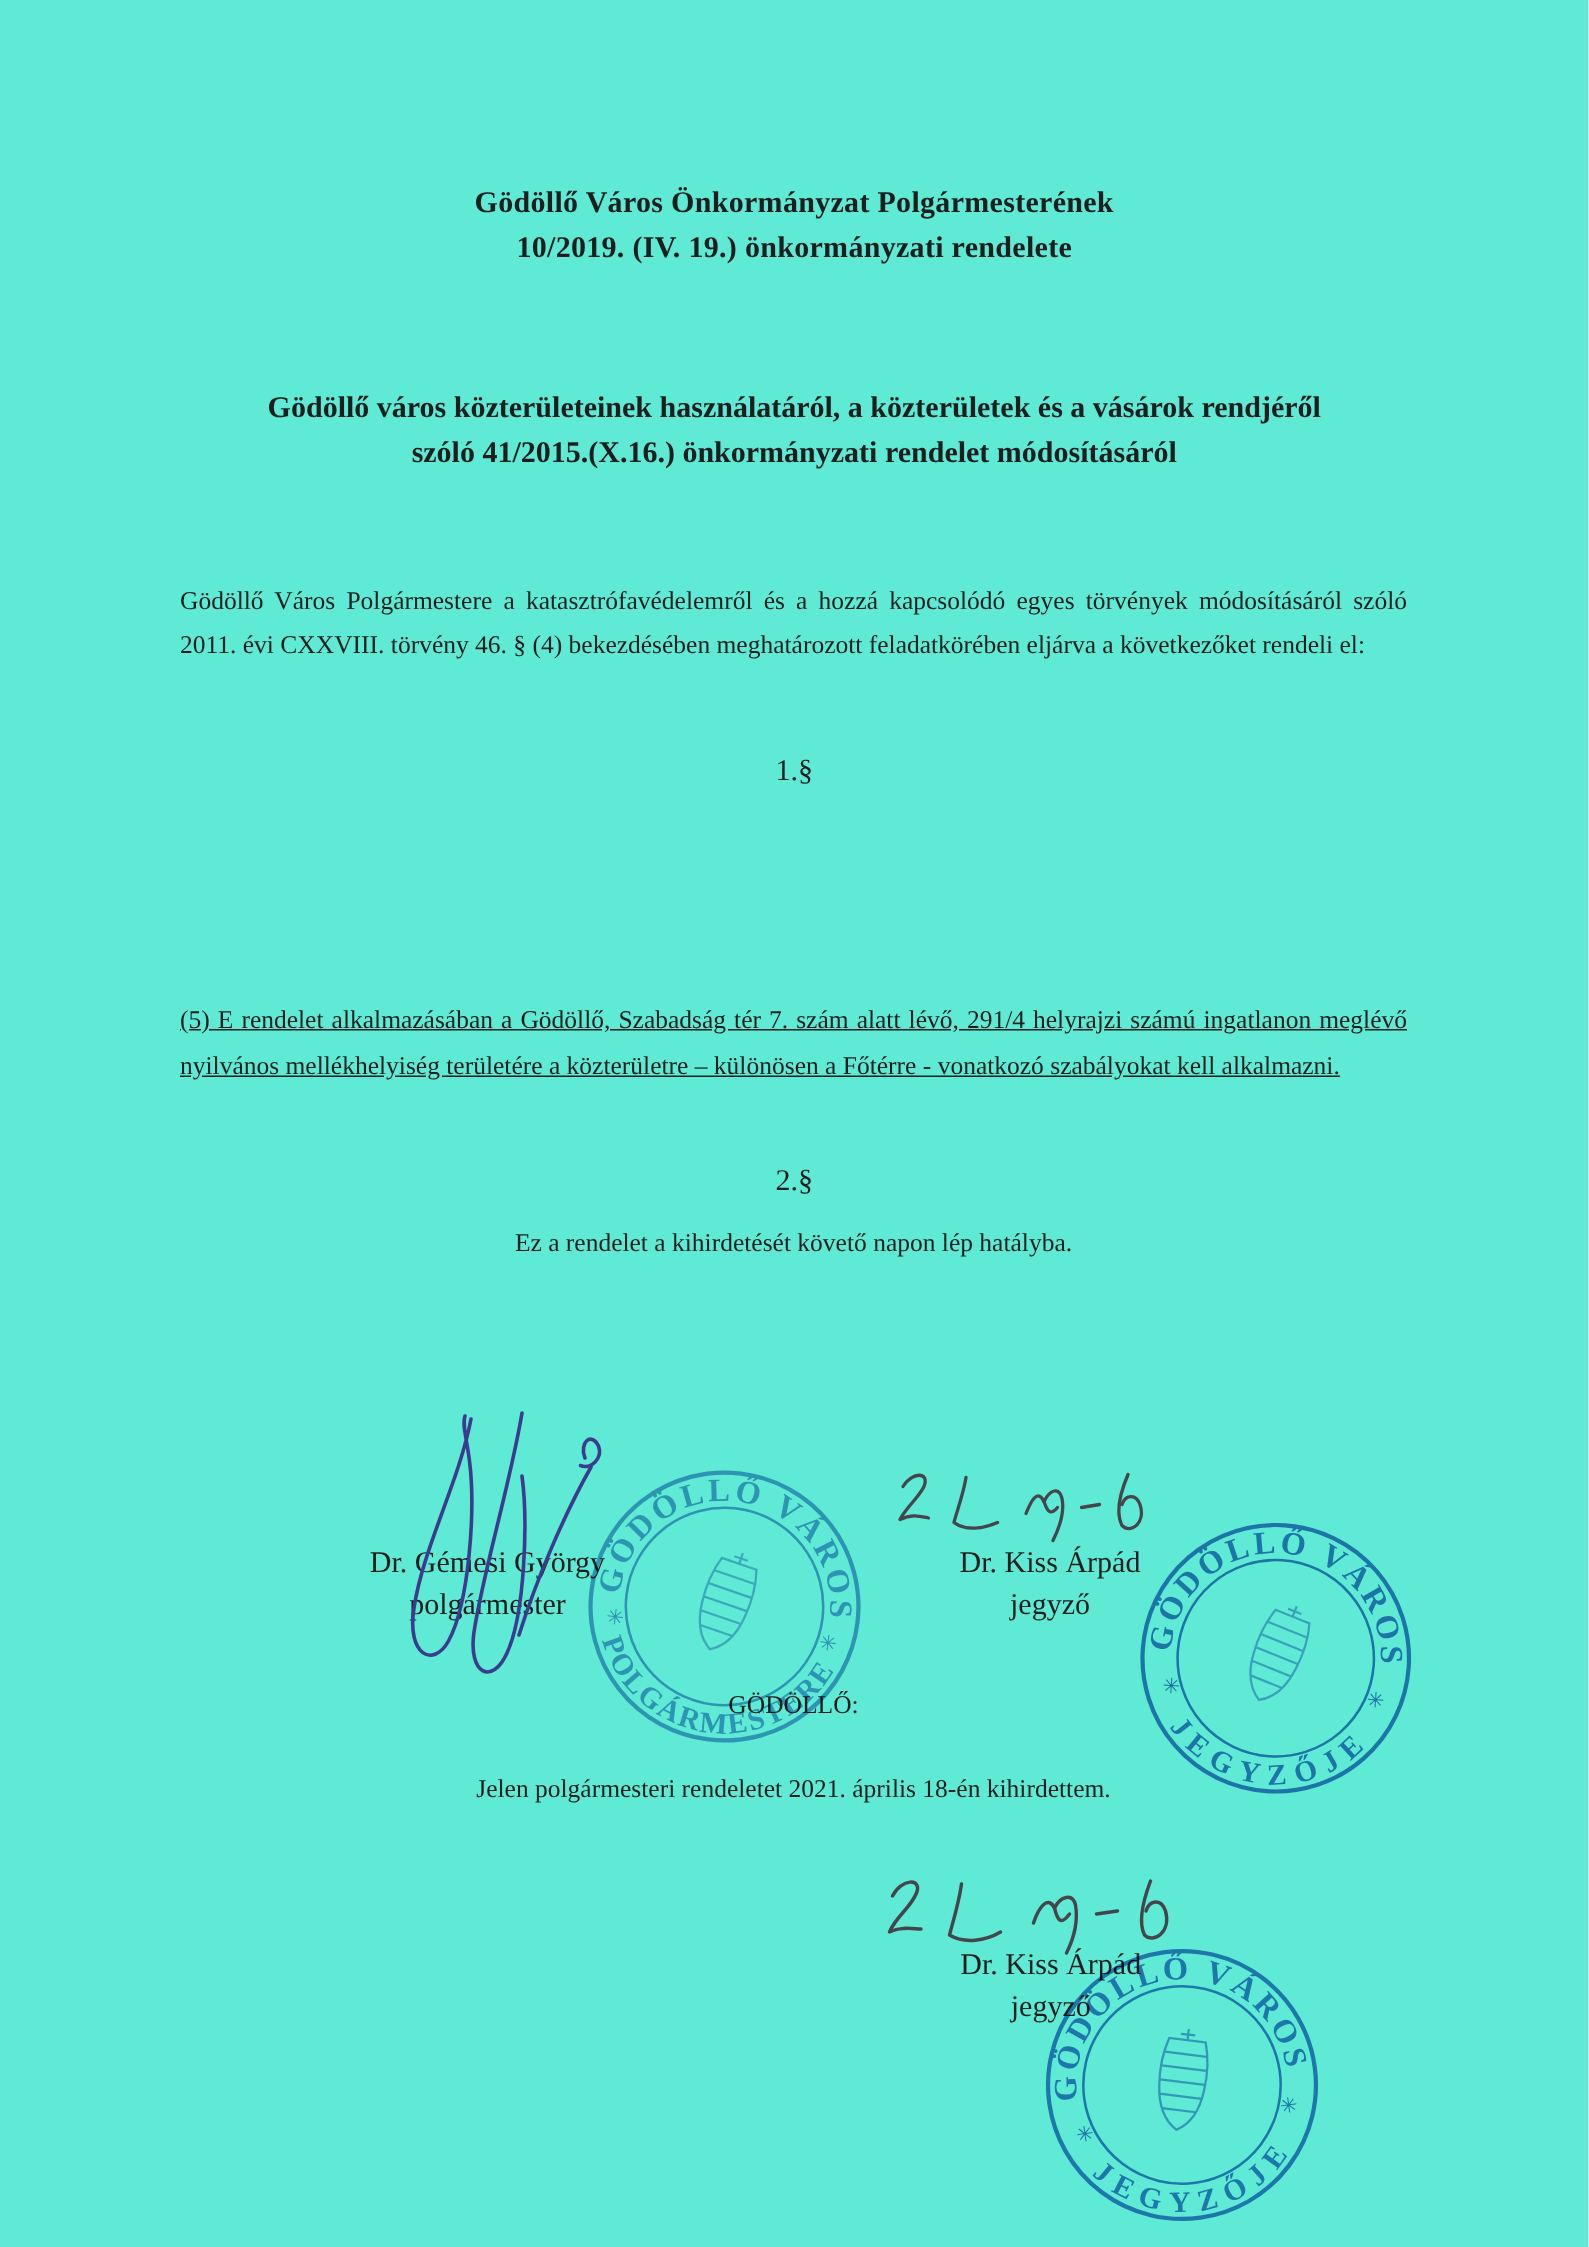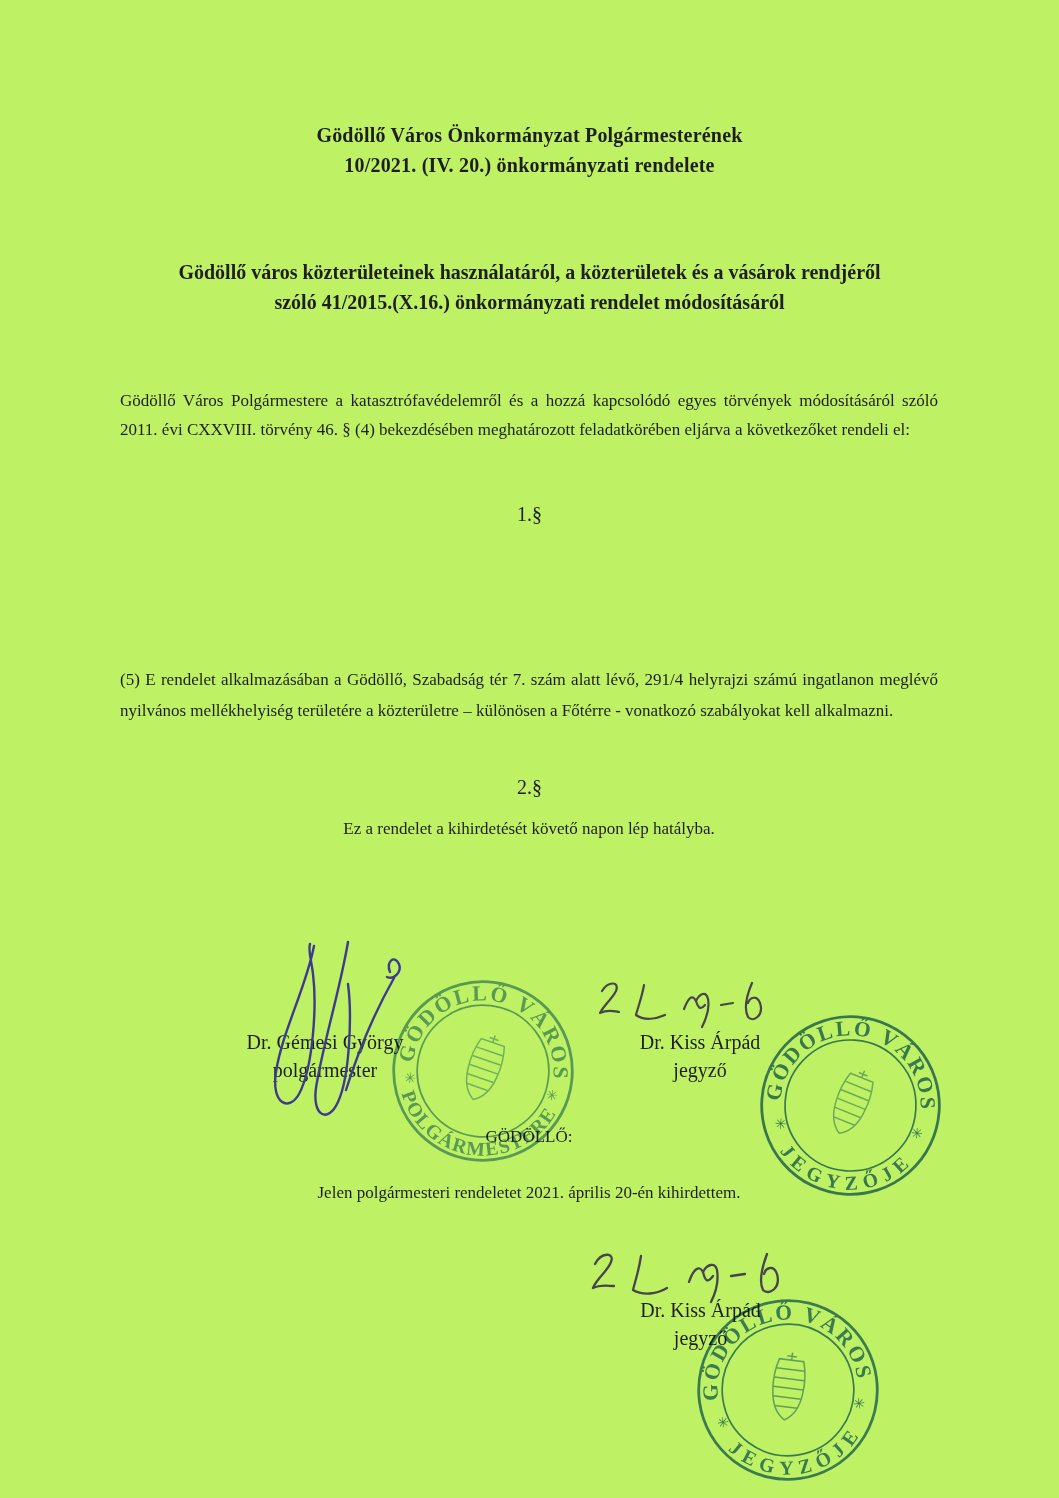--- a/index.html
+++ b/index.html
@@ -1,29 +1,29 @@
 <!DOCTYPE html>
 <html><head>
 <meta charset="utf-8">
 <style>
   html,body { margin:0; padding:0; background:#ffffff; }
   .page {
     position:relative; width:1059px; height:1498px;
-    background:#bef264; overflow:hidden;
+    background:#5eead4; overflow:hidden;
     font-family:"Liberation Serif", serif; color:#1e1e1e;
   }
   .title-block { position:absolute; left:0; top:120px; width:1059px; text-align:center;
     font-weight:bold; font-size:20px; line-height:30px; letter-spacing:0.2px; }
   .subject-block { position:absolute; left:0; top:257px; width:1059px; text-align:center;
     font-weight:bold; font-size:20px; line-height:30px; }
   .para {
     position:absolute; left:120px; width:818px; margin:0;
     font-size:17px; line-height:29px; text-align:justify;
   }
-  .para5 { line-height:31px; }
+  .para5 { line-height:31px;text-decoration:underline; }
   .single { text-align:center; }
   .sec-h { position:absolute; left:0; width:1059px; text-align:center; font-size:20px; }
   .name-block { position:absolute; text-align:center; font-size:20px; line-height:28px; }
   .sig { position:absolute; }
   .sig g { fill:none; stroke-linecap:round; stroke-linejoin:round; }
   .stamp { position:absolute; mix-blend-mode:multiply; opacity:0.93; }
   .stamp .rings { fill:none; }
   .arc-t { font-family:"Liberation Serif", serif; font-weight:bold; font-size:23px;
            letter-spacing:2.5px; text-anchor:middle; }
   .arc-b { font-family:"Liberation Serif", serif; font-weight:bold; font-size:21px;
@@ -31,21 +31,21 @@
   .arc-b.wide { letter-spacing:7px; }
   .mark { font-size:15px; text-anchor:middle; }
 </style>
 </head>
 <body>
 
 <div class="page">
 
   <div class="title-block">
     <div>Gödöllő Város Önkormányzat Polgármesterének</div>
-    <div>10/2021. (IV. 20.) önkormányzati rendelete</div>
+    <div>10/2019. (IV. 19.) önkormányzati rendelete</div>
   </div>
 
   <div class="subject-block">
     <div>Gödöllő város közterületeinek használatáról, a közterületek és a vásárok rendjéről</div>
     <div>szóló 41/2015.(X.16.) önkormányzati rendelet módosításáról</div>
   </div>
 
   <p class="para" style="top:386px">Gödöllő Város Polgármestere a katasztrófavédelemről és a hozzá kapcsolódó egyes törvények módosításáról szóló 2011. évi CXXVIII. törvény 46. § (4) bekezdésében meghatározott feladatkörében eljárva a következőket rendeli el:</p>
 
   <div class="sec-h" style="top:503px">1.§</div>
@@ -59,21 +59,21 @@
     <div>Dr. Gémesi György</div>
     <div>polgármester</div>
   </div>
 
   <div class="name-block" style="left:600px;top:1028px;width:200px">
     <div>Dr. Kiss Árpád</div>
     <div>jegyző</div>
   </div>
 
   <p class="para single" style="top:1122px">GÖDÖLLŐ:</p>
-  <p class="para single" style="top:1178px">Jelen polgármesteri rendeletet 2021. április 20-én kihirdettem.</p>
+  <p class="para single" style="top:1178px">Jelen polgármesteri rendeletet 2021. április 18-én kihirdettem.</p>
 
   <div class="name-block" style="left:593px;top:1296px;width:215px">
     <div>Dr. Kiss Árpád</div>
     <div>jegyző</div>
   </div>
 
   <svg class="sig" style="left:262px;top:938px;width:150px;height:190px" viewBox="0 0 150 190">
     <g stroke-width="2.4" stroke="#3c3c8e">
       <path d="M 52,8 C 44,50 20,94 14,134 C 9,166 27,174 37,156 C 51,130 55,68 51,36 C 49,20 46,12 48,6"></path>
       <path d="M 86,4 C 78,52 60,110 54,150 C 50,178 66,186 76,164 C 88,138 90,76 86,46"></path>

